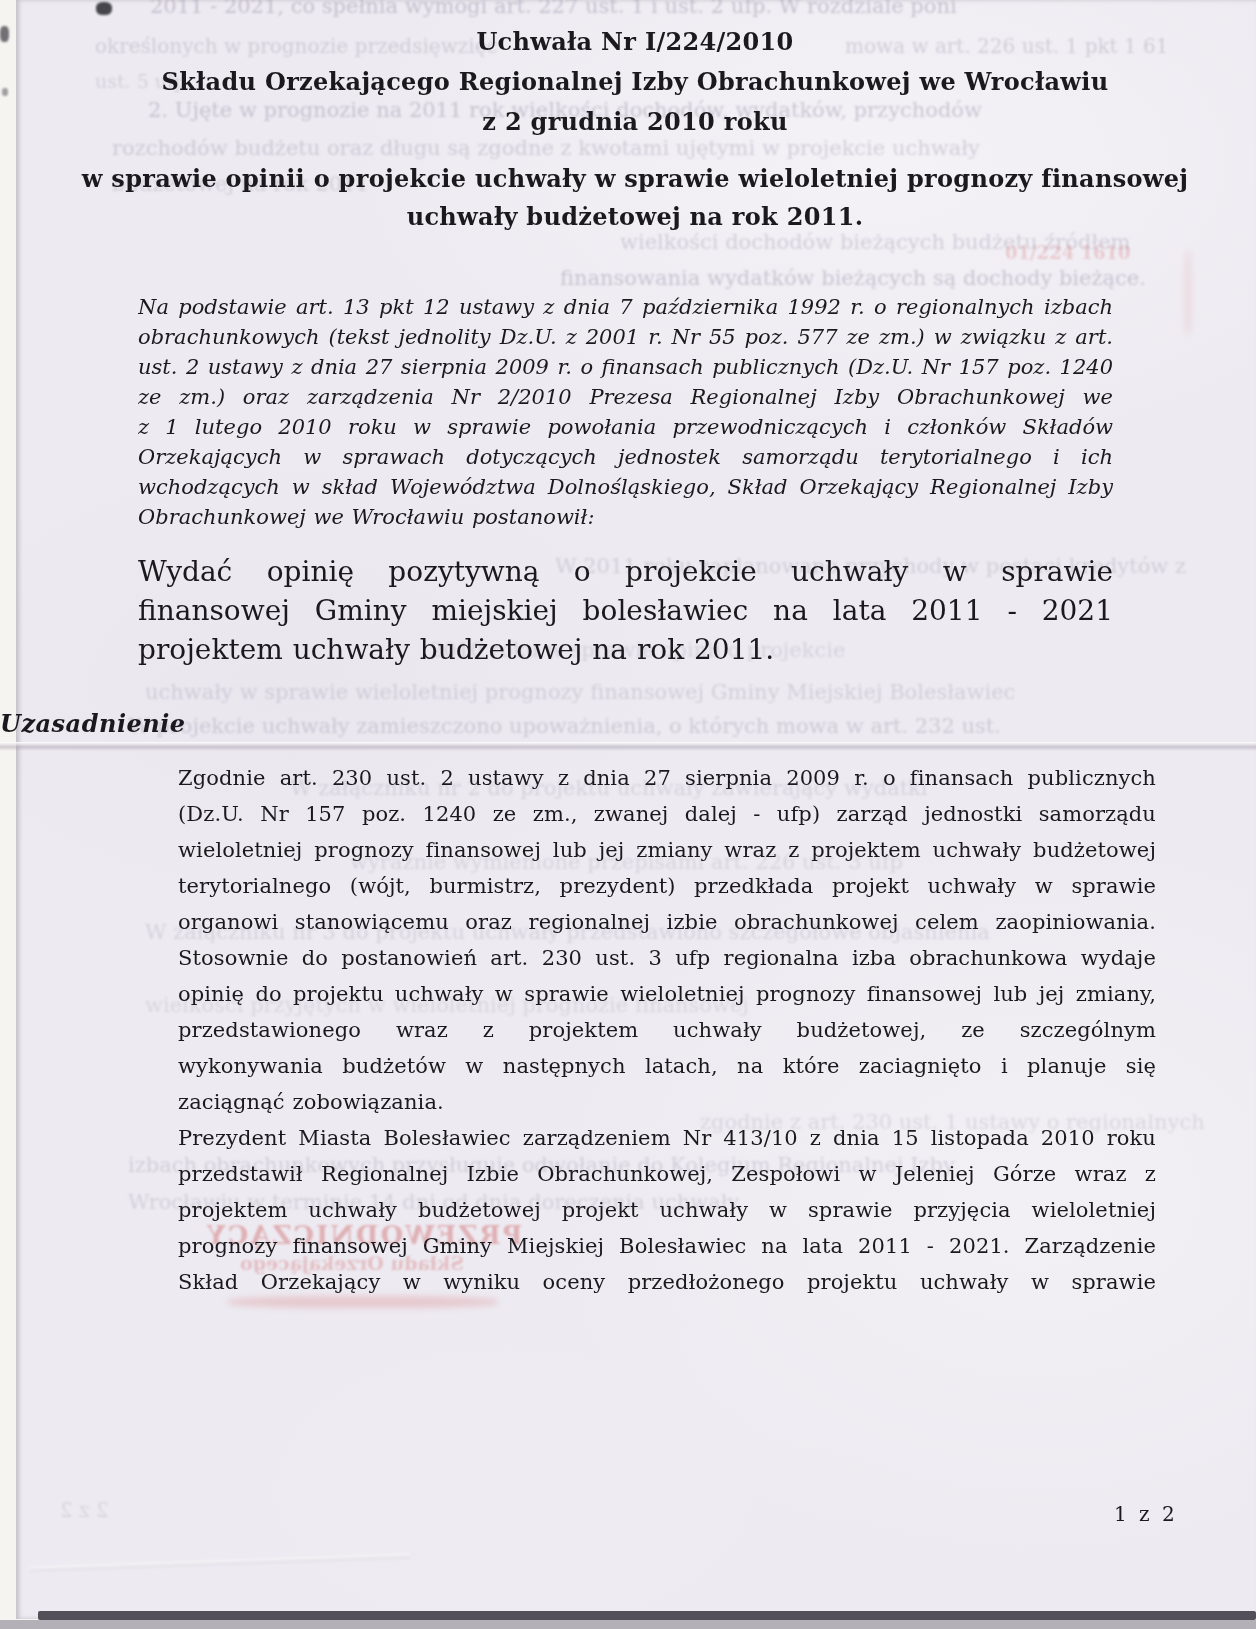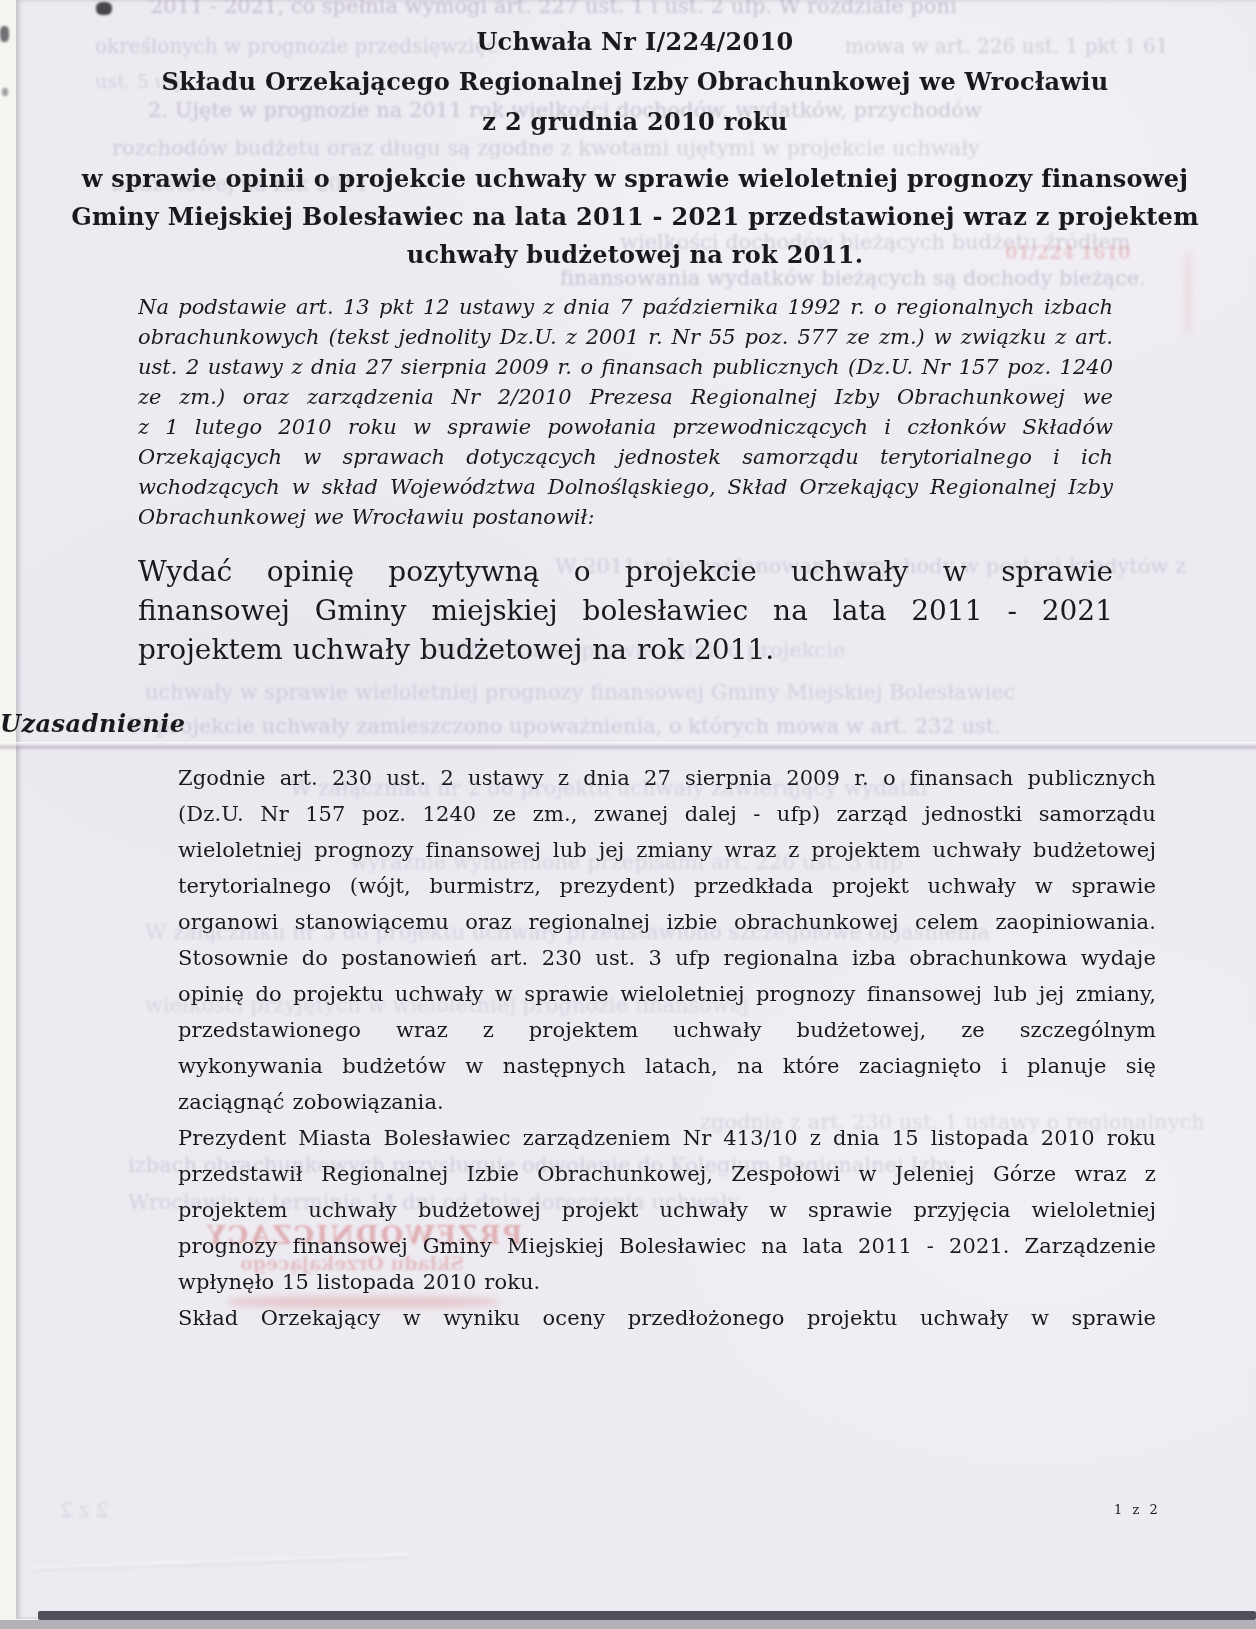--- a/index.html
+++ b/index.html
@@ -26,21 +26,21 @@
   #decision .jline{line-height:39px;height:39px;}
   #uzasadnienie{left:0;right:0;top:706px;text-align:left;font-weight:bold;
         font-size:24px;line-height:36px;letter-spacing:.5px;font-style:italic;}
   #body-block{left:134px;width:978px;top:760px;font-size:21px;letter-spacing:.1px;margin-left:44px;}
   #body-block .jline{line-height:36px;height:36px;}
   .jline{text-align:justify;overflow:hidden;word-spacing:1px;}
   .jline::after{content:"";display:inline-block;width:100%;height:0;}
   .jline.rag{text-align:left;}
   .jline.rag::after{content:none;}
   .para.indent .jline{padding-left:14px;}
-  #pagenum{left:1114px;top:1502px;font-size:13px;letter-spacing:3px;}
+  #pagenum{left:1114px;top:1502px;font-size:20px;letter-spacing:3px;}
   
   #crease{left:0;right:0;top:742px;height:9px;
         background:linear-gradient(180deg, rgba(255,255,255,.95) 0%,
                    rgba(150,142,160,.40) 55%, rgba(237,234,241,0) 100%);
         filter:blur(.4px);}
   #crease2{left:30px;width:380px;top:1560px;height:5px;transform:rotate(-2deg);
         background:linear-gradient(180deg, rgba(255,255,255,.6), rgba(170,163,180,.18));
         filter:blur(1px);}
   #bottom-edge{left:38px;right:0;top:1611px;height:9px;background:#524f58;
         border-radius:2px;filter:blur(.4px);}
@@ -88,21 +88,20 @@
       <div class="smudge" style="left: 228px; top: 1296px; width: 270px; height: 12px; background: rgb(207, 107, 107); opacity: 0.25; filter: blur(3px);"></div>
       <div class="smudge" style="left: 1184px; top: 250px; width: 8px; height: 85px; background: rgb(207, 107, 107); opacity: 0.12; filter: blur(3px);"></div>
     </div>
 
   <div id="header" class="abs">
     <div class="cline">Uchwała Nr I/224/2010</div>
     <div class="cline">Składu Orzekającego Regionalnej Izby Obrachunkowej we Wrocławiu</div>
     <div class="cline">z 2 grudnia 2010 roku</div>
     <div id="subject">
         <div class="cline">w sprawie opinii o projekcie uchwały w sprawie wieloletniej prognozy finansowej</div>
-        <div class="cline">Gminy Miejskiej Bolesławiec na lata 2011 - 2021 przedstawionej wraz z projektem</div>
         <div class="cline">uchwały budżetowej na rok 2011.</div>
       </div>
   </div>
 
   <div id="legal" class="abs para">
       <div class="jline">Na podstawie art. 13 pkt 12 ustawy z dnia 7 października 1992 r. o regionalnych izbach</div>
       <div class="jline">obrachunkowych (tekst jednolity Dz.U. z 2001 r. Nr 55 poz. 577 ze zm.) w związku z art. 230</div>
       <div class="jline">ust. 2 ustawy z dnia 27 sierpnia 2009 r. o finansach publicznych (Dz.U. Nr 157 poz. 1240</div>
       <div class="jline">ze zm.) oraz zarządzenia Nr 2/2010 Prezesa Regionalnej Izby Obrachunkowej we Wrocławiu</div>
       <div class="jline">z 1 lutego 2010 roku w sprawie powołania przewodniczących i członków Składów</div>
@@ -133,21 +132,20 @@
         <div class="jline">opinię do projektu uchwały w sprawie wieloletniej prognozy finansowej lub jej zmiany,</div>
         <div class="jline">przedstawionego wraz z projektem uchwały budżetowej, ze szczególnym</div>
         <div class="jline">wykonywania budżetów w następnych latach, na które zaciagnięto i planuje się</div>
         <div class="jline rag">zaciągnąć zobowiązania.</div>
       </div>
     <div class="para">
         <div class="jline">Prezydent Miasta Bolesławiec zarządzeniem Nr 413/10 z dnia 15 listopada 2010 roku</div>
         <div class="jline">przedstawił Regionalnej Izbie Obrachunkowej, Zespołowi w Jeleniej Górze wraz z</div>
         <div class="jline">projektem uchwały budżetowej projekt uchwały w sprawie przyjęcia wieloletniej</div>
         <div class="jline">prognozy finansowej Gminy Miejskiej Bolesławiec na lata 2011 - 2021. Zarządzenie</div>
-        <div class="jline rag">wpłynęło 15 listopada 2010 roku.</div>
       </div>
     <div class="para">
         <div class="jline">Skład Orzekający w wyniku oceny przedłożonego projektu uchwały w sprawie</div>
       </div>
   </div>
 
   <div id="pagenum" class="abs">1 z 2</div>
 
   <div id="bottom-edge" class="abs"></div>
   <div id="below-edge" class="abs"></div>

